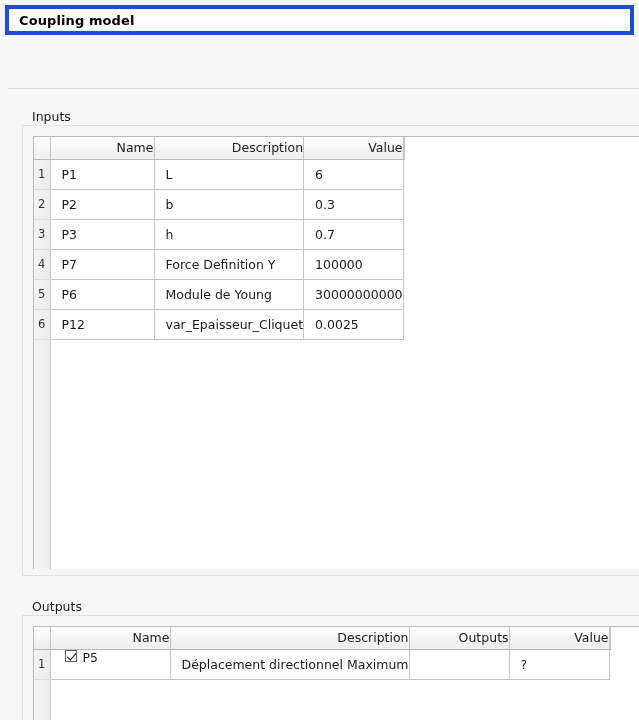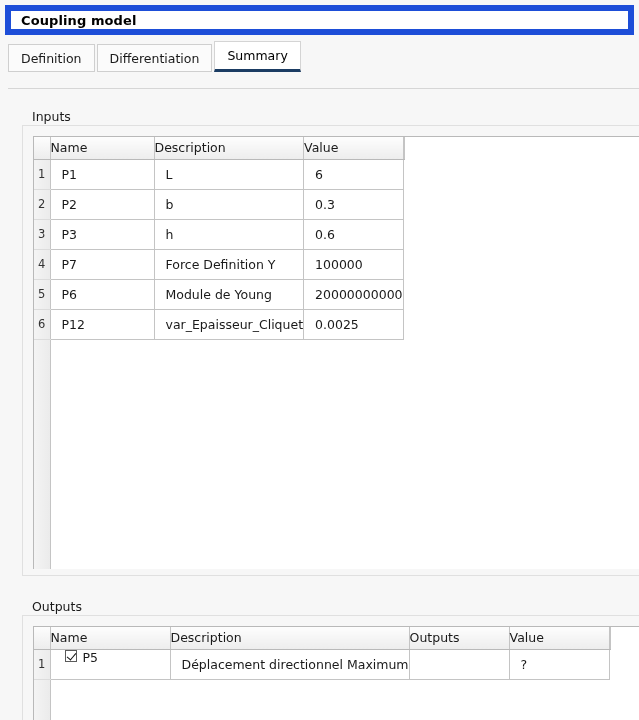--- a/index.html
+++ b/index.html
@@ -25,21 +25,21 @@
   }
 
   
   .titlebar {
     position: absolute;
     left: 5px;
     top: 5px;
     width: 629px;
     height: 30px;
     background: #ffffff;
-    border: 6px solid #1d4ed8;
+    border: 4px solid #1d4ed8;
     box-sizing: border-box;
     display: flex;
     align-items: center;
   }
   .titlebar-text {
     padding-left: 10px;
     font-size: 13px;
     font-weight: bold;
     color: #000000;
     letter-spacing: 0.1px;
@@ -157,21 +157,21 @@
     font-weight: normal;
     padding: 0;
     margin: 0;
   }
   
   table.grid thead th {
     height: 22px;
     background: linear-gradient(to bottom, #fdfdfd 0%, #ededed 100%);
     border-right: 1px solid #c4c4c4;
     border-bottom: 1px solid #b9b9b9;
-    text-align: left;
+    text-align: right;
     color: #1a1a1a;
     font-size: 12.5px;
     vertical-align: middle;
   }
   table.grid thead th.corner {
     width: 16px;
     border-right: 1px solid #c4c4c4;
   }
   
   table.grid td.rownum {
@@ -241,31 +241,20 @@
 </style>
 </head>
 <body>
 
 <div class="app-window">
 
   <div class="titlebar">
     <span class="titlebar-text">Coupling model</span>
   </div>
 
-  <div class="tabstrip">
-    <div class="tab">
-      <span>Definition</span>
-    </div>
-    <div class="tab">
-      <span>Differentiation</span>
-    </div>
-    <div class="tab selected">
-      <span>Summary</span>
-    </div>
-  </div>
 
   <div class="content">
 
     <div class="group" id="group-inputs">
       <div class="group-title">Inputs</div>
       <div class="group-frame">
         <div class="table-widget">
           <div class="gutter-tail" id="inputs-gutter-tail" style="top: 203px; height: 229px;"></div>
           <table class="grid" id="inputs-table">
             <colgroup>
@@ -296,35 +285,35 @@
                   <td class="rownum">2</td>
                   <td class="cell">P2</td>
                   <td class="cell">b</td>
                   <td class="cell">0.3</td>
                   <td style="border-bottom: none; background: rgb(255, 255, 255);"></td>
                 </tr>
                 <tr>
                   <td class="rownum">3</td>
                   <td class="cell">P3</td>
                   <td class="cell">h</td>
-                  <td class="cell">0.6</td>
+                  <td class="cell">0.7</td>
                   <td style="border-bottom: none; background: rgb(255, 255, 255);"></td>
                 </tr>
                 <tr>
                   <td class="rownum">4</td>
                   <td class="cell">P7</td>
                   <td class="cell">Force Definition Y</td>
                   <td class="cell">100000</td>
                   <td style="border-bottom: none; background: rgb(255, 255, 255);"></td>
                 </tr>
                 <tr>
                   <td class="rownum">5</td>
                   <td class="cell">P6</td>
                   <td class="cell">Module de Young</td>
-                  <td class="cell">20000000000</td>
+                  <td class="cell">30000000000</td>
                   <td style="border-bottom: none; background: rgb(255, 255, 255);"></td>
                 </tr>
                 <tr>
                   <td class="rownum">6</td>
                   <td class="cell">P12</td>
                   <td class="cell">var_Epaisseur_Cliquet</td>
                   <td class="cell">0.0025</td>
                   <td style="border-bottom: none; background: rgb(255, 255, 255);"></td>
                 </tr>
               </tbody>

